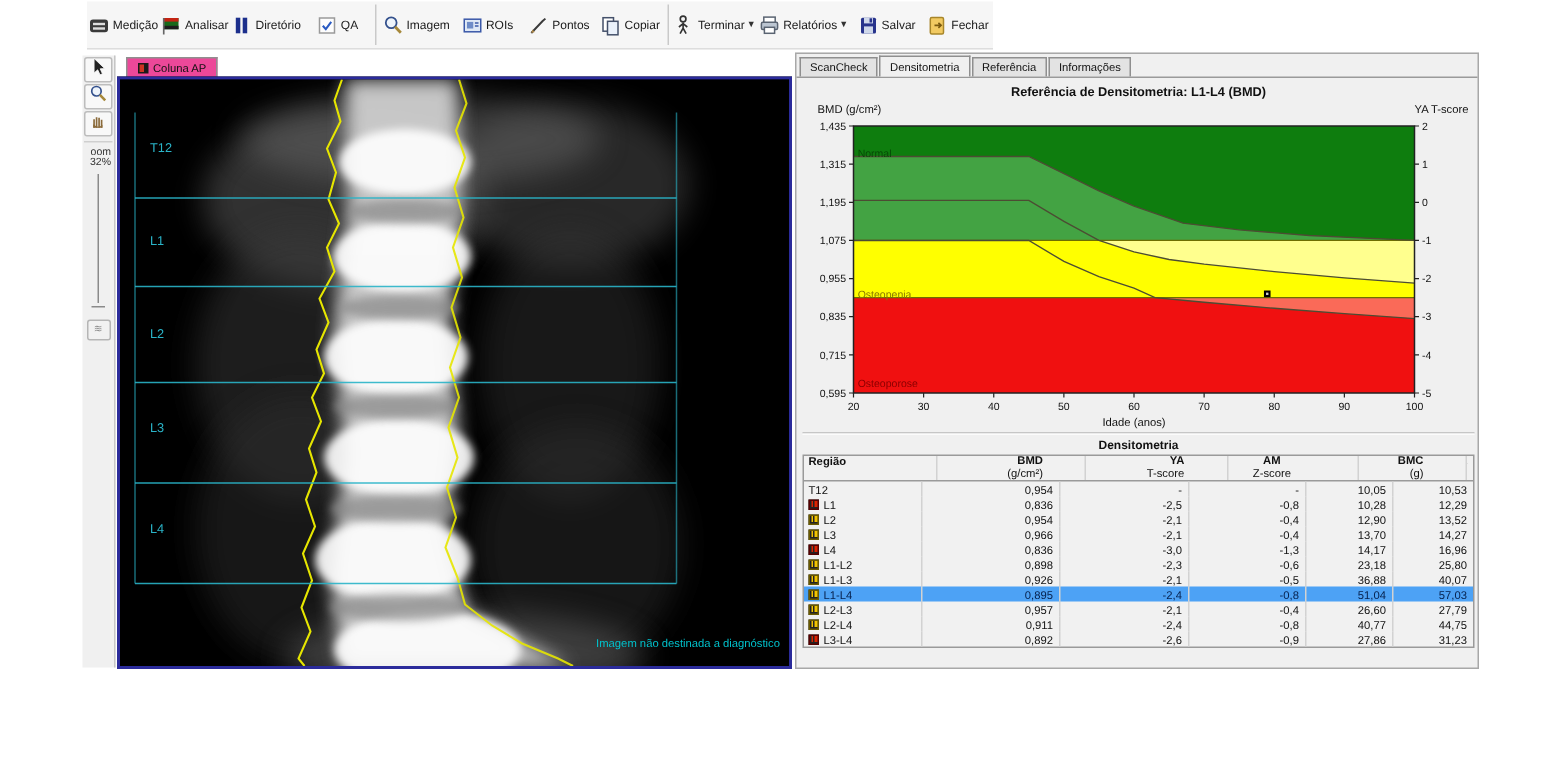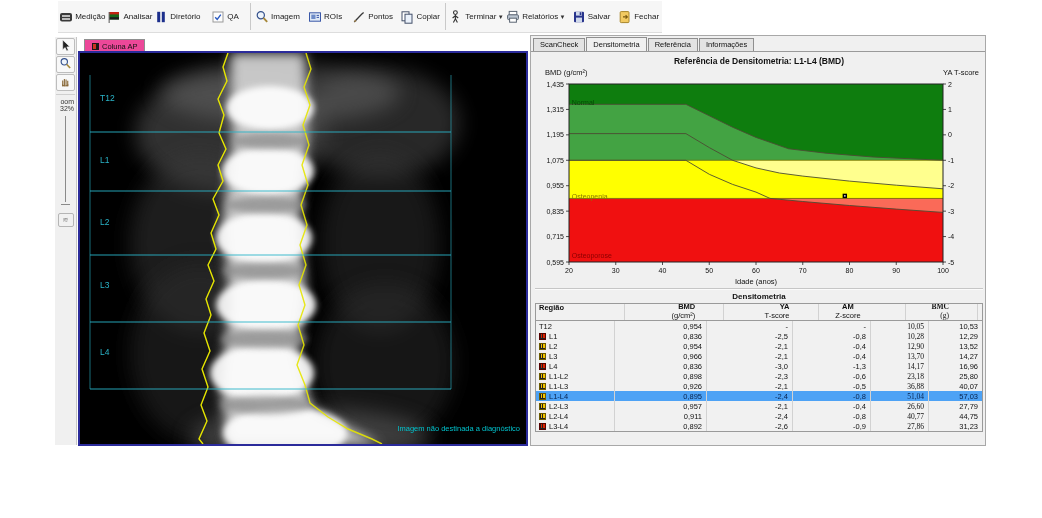--- a/index.html
+++ b/index.html
@@ -58,21 +58,21 @@
   #tbl-title{text-align:center;font-size:8px;font-weight:bold;color:#111;margin:1px 0 2px;}
   #dtable{border:1px solid #9a9a9a;background:#f1f1f1;font-size:7.5px;color:#111;}
   .trow{display:flex;height:10px;align-items:center;}
   .trow.header{height:17px;border-bottom:1px solid #9a9a9a;align-items:stretch;gap:24px;}
   .tcell{border-left:1px solid #d2d2d2;height:100%;display:flex;align-items:center;justify-content:flex-end;
          padding-right:4px;white-space:nowrap;overflow:hidden;}
   .tcell:first-child{border-left:none;justify-content:flex-start;padding-left:3px;gap:3px;}
   .hcell{flex-direction:column;justify-content:center;align-items:flex-end;line-height:1.15;}
   .hcell:first-child{align-items:flex-start;}
   .hl1{font-weight:bold;}
-  .c0{width:78px;} .c1{width:92px;} .c2{width:86px;} .c3{width:78px;align-items:center;} .c4{width:58px;font-family:Liberation Serif, serif;} .c5{width:54px;flex:1;}
+  .c0{width:78px;} .c1{width:92px;} .c2{width:86px;} .c3{width:78px;align-items:center;} .c4{width:58px;} .c5{width:54px;flex:1;}
   .trow.selected{color:#06214d;}
   .reg-ic{width:7px;height:7px;border:1px solid #5a3a00;display:inline-flex;gap:1px;padding:0.5px;background:#222;flex:none;}
   .reg-ic i{flex:1;display:block;}
   .reg-ic.red{border-color:#550000;} .reg-ic.red i{background:#dd2200;}
   .reg-ic.yellow{border-color:#6b5a00;} .reg-ic.yellow i{background:#f2c400;}
 
   
   #caption{position:absolute;left:2px;top:457px;width:1038px;font-size:16.5px;line-height:1.42;
            color:#15151f;letter-spacing:-0.2px;}
   #caption b{font-weight:bold;}

